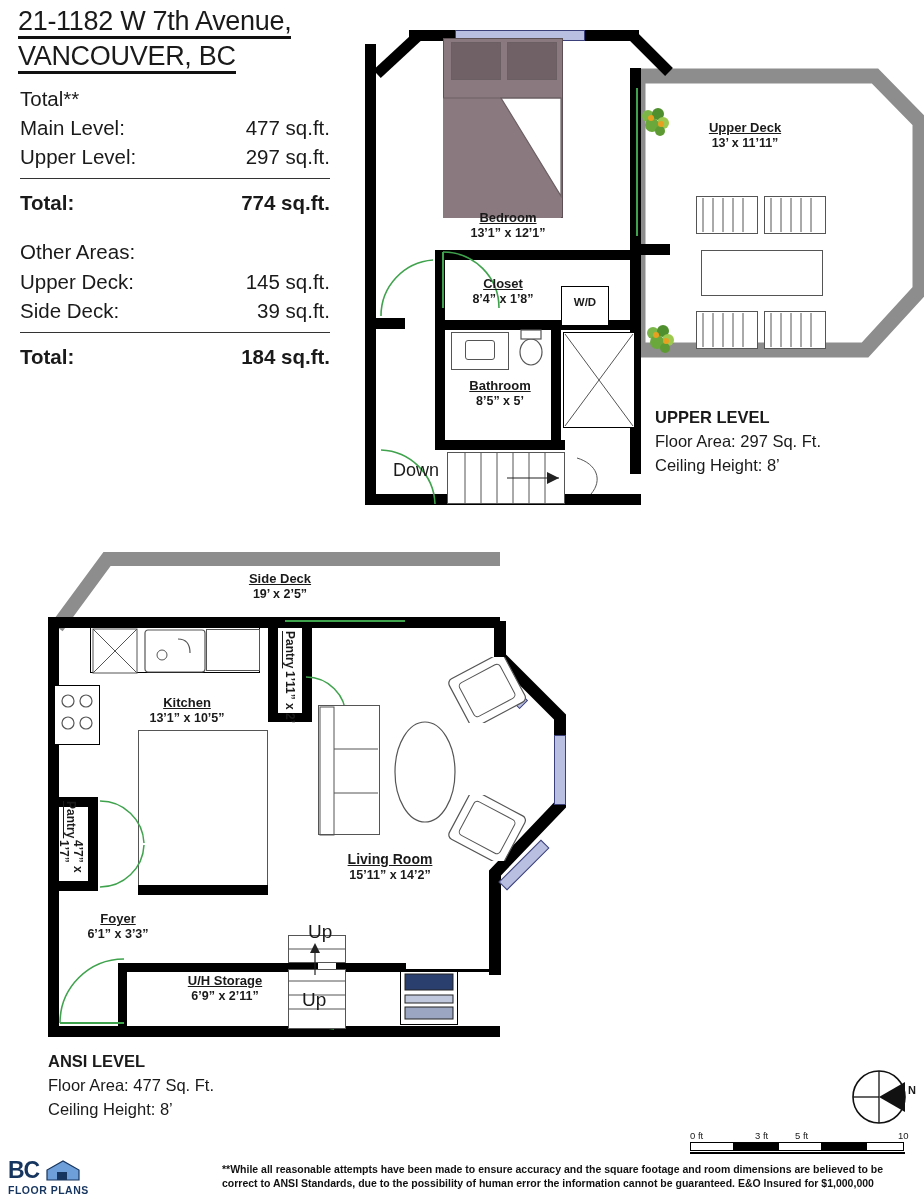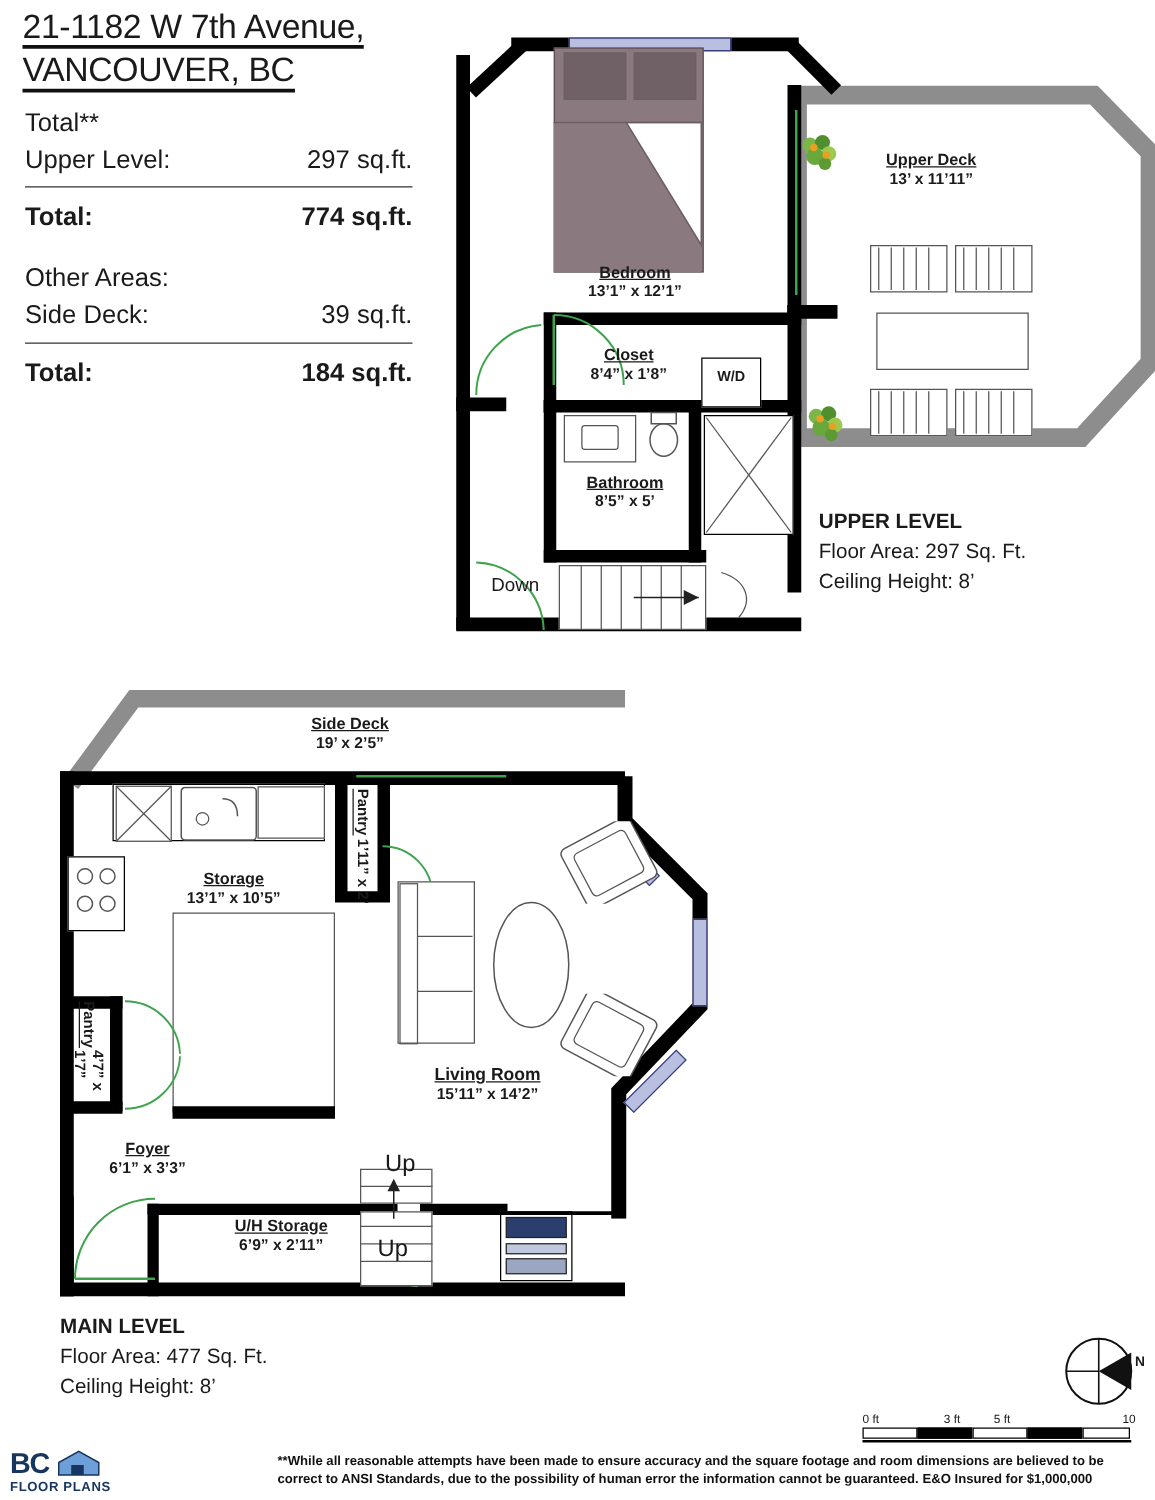--- a/index.html
+++ b/index.html
@@ -82,31 +82,39 @@
   <div class="title">
     <span>21-1182 W 7th Avenue,</span><br>
     <span>VANCOUVER, BC</span>
   </div>
 
   <div class="summary">
     <div class="sum-row">
       <div class="lbl">Total**</div>
     </div>
     <div class="sum-row">
+      <div class="lbl">Main Level:</div>
+      <div class="val">477 sq.ft.</div>
+    </div>
+    <div class="sum-row">
       <div class="lbl">Upper Level:</div>
       <div class="val">297 sq.ft.</div>
     </div>
     <div class="sum-rule"></div>
     <div class="sum-row bold">
       <div class="lbl">Total:</div>
       <div class="val">774 sq.ft.</div>
     </div>
     <div class="gap"></div>
     <div class="sum-row">
       <div class="lbl">Other Areas:</div>
+    </div>
+    <div class="sum-row">
+      <div class="lbl">Upper Deck:</div>
+      <div class="val">145 sq.ft.</div>
     </div>
     <div class="sum-row">
       <div class="lbl">Side Deck:</div>
       <div class="val">39 sq.ft.</div>
     </div>
     <div class="sum-rule"></div>
     <div class="sum-row bold">
       <div class="lbl">Total:</div>
       <div class="val">184 sq.ft.</div>
     </div>
@@ -261,21 +269,21 @@
         <line x1="18" y1="0" x2="18" y2="52"></line>
           <line x1="34" y1="0" x2="34" y2="52"></line>
         <line x1="50" y1="0" x2="50" y2="52"></line>
           <line x1="66" y1="0" x2="66" y2="52"></line>
         <line x1="82" y1="0" x2="82" y2="52"></line>
           <line x1="98" y1="0" x2="98" y2="52"></line>
       </g>
       <path d="M112,26 L100,20 L100,32 Z" fill="#222"></path>
       <line x1="112" y1="26" x2="60" y2="26" stroke="#222" stroke-width="1.2"></line>
     </svg>
-    <div class="lbl-plain" style="left:38px; top:432px; font-size:15px;">Down</div>
+    <div class="lbl-plain" style="left:38px; top:432px; font-size:18px;">Down</div>
     <svg width="36" height="40" style="position:absolute; left:218px; top:428px;">
       <path d="M4,2 C24,8 30,24 18,38" fill="none" stroke="#555" stroke-width="1"></path>
     </svg>
 
     <div class="levelcap" style="left:300px; top:378px;">
       <div class="hd">UPPER LEVEL</div>
       <div>Floor Area: 297 Sq. Ft.</div>
       <div>Ceiling Height: 8’</div>
     </div>
   </div>
@@ -324,21 +332,21 @@
       <circle cx="14" cy="16" r="6" fill="none" stroke="#555" stroke-width="1.2"></circle>
       <circle cx="32" cy="16" r="6" fill="none" stroke="#555" stroke-width="1.2"></circle>
       <circle cx="14" cy="38" r="6" fill="none" stroke="#555" stroke-width="1.2"></circle>
       <circle cx="32" cy="38" r="6" fill="none" stroke="#555" stroke-width="1.2"></circle>
     </svg>
 
     <div class="f" style="left:98px; top:185px; width:130px; height:160px; border:1.5px solid #555;"></div>
     <div class="w" style="left:98px; top:340px; width:130px; height:10px;"></div>
 
     <div class="lbl-room" style="left:62px; top:150px; width:170px;">
-      <span class="name">Storage</span>
+      <span class="name">Kitchen</span>
       <span class="dim">13’1” x 10’5”</span>
     </div>
 
     <div class="w" style="left:228px; top:82px; width:10px; height:94px;"></div>
     <div class="w" style="left:262px; top:82px; width:10px; height:94px;"></div>
     <div class="w" style="left:228px; top:168px; width:44px; height:9px;"></div>
     <div style="position:absolute; left:228px; top:86px; width:44px; height:92px;
                 writing-mode:vertical-rl; text-orientation:mixed; font-size:12px; font-weight:bold;
                 display:flex; justify-content:center; align-items:center; gap:2px;">
       <span style="text-decoration:underline;">Pantry</span>
@@ -435,21 +443,21 @@
 
     <div class="f" style="left:360px; top:424px; width:58px; height:56px; border:1.4px solid #000;"></div>
     <svg width="58" height="56" style="position:absolute; left:360px; top:424px;">
       <rect x="5" y="5" width="48" height="16" fill="#2a3f6e" stroke="#222" stroke-width="1"></rect>
       <rect x="5" y="26" width="48" height="8" fill="#bfc8dd" stroke="#222" stroke-width="1"></rect>
       <rect x="5" y="38" width="48" height="12" fill="#9aa6c2" stroke="#222" stroke-width="1"></rect>
     </svg>
     <div class="w" style="left:332px; top:424px; width:126px; height:3px;"></div>
 
     <div class="levelcap" style="left:8px; top:505px;">
-      <div class="hd">MAIN LEVEL</div>
+      <div class="hd">ANSI LEVEL</div>
       <div>Floor Area: 477 Sq. Ft.</div>
       <div>Ceiling Height: 8’</div>
     </div>
   </div>
 
   <div class="compass">
     <svg width="58" height="58">
       <circle cx="29" cy="29" r="26" fill="none" stroke="#111" stroke-width="1.6"></circle>
       <line x1="29" y1="29" x2="29" y2="3" stroke="#111" stroke-width="1.3"></line>
       <line x1="29" y1="29" x2="3" y2="29" stroke="#111" stroke-width="1.3"></line>

